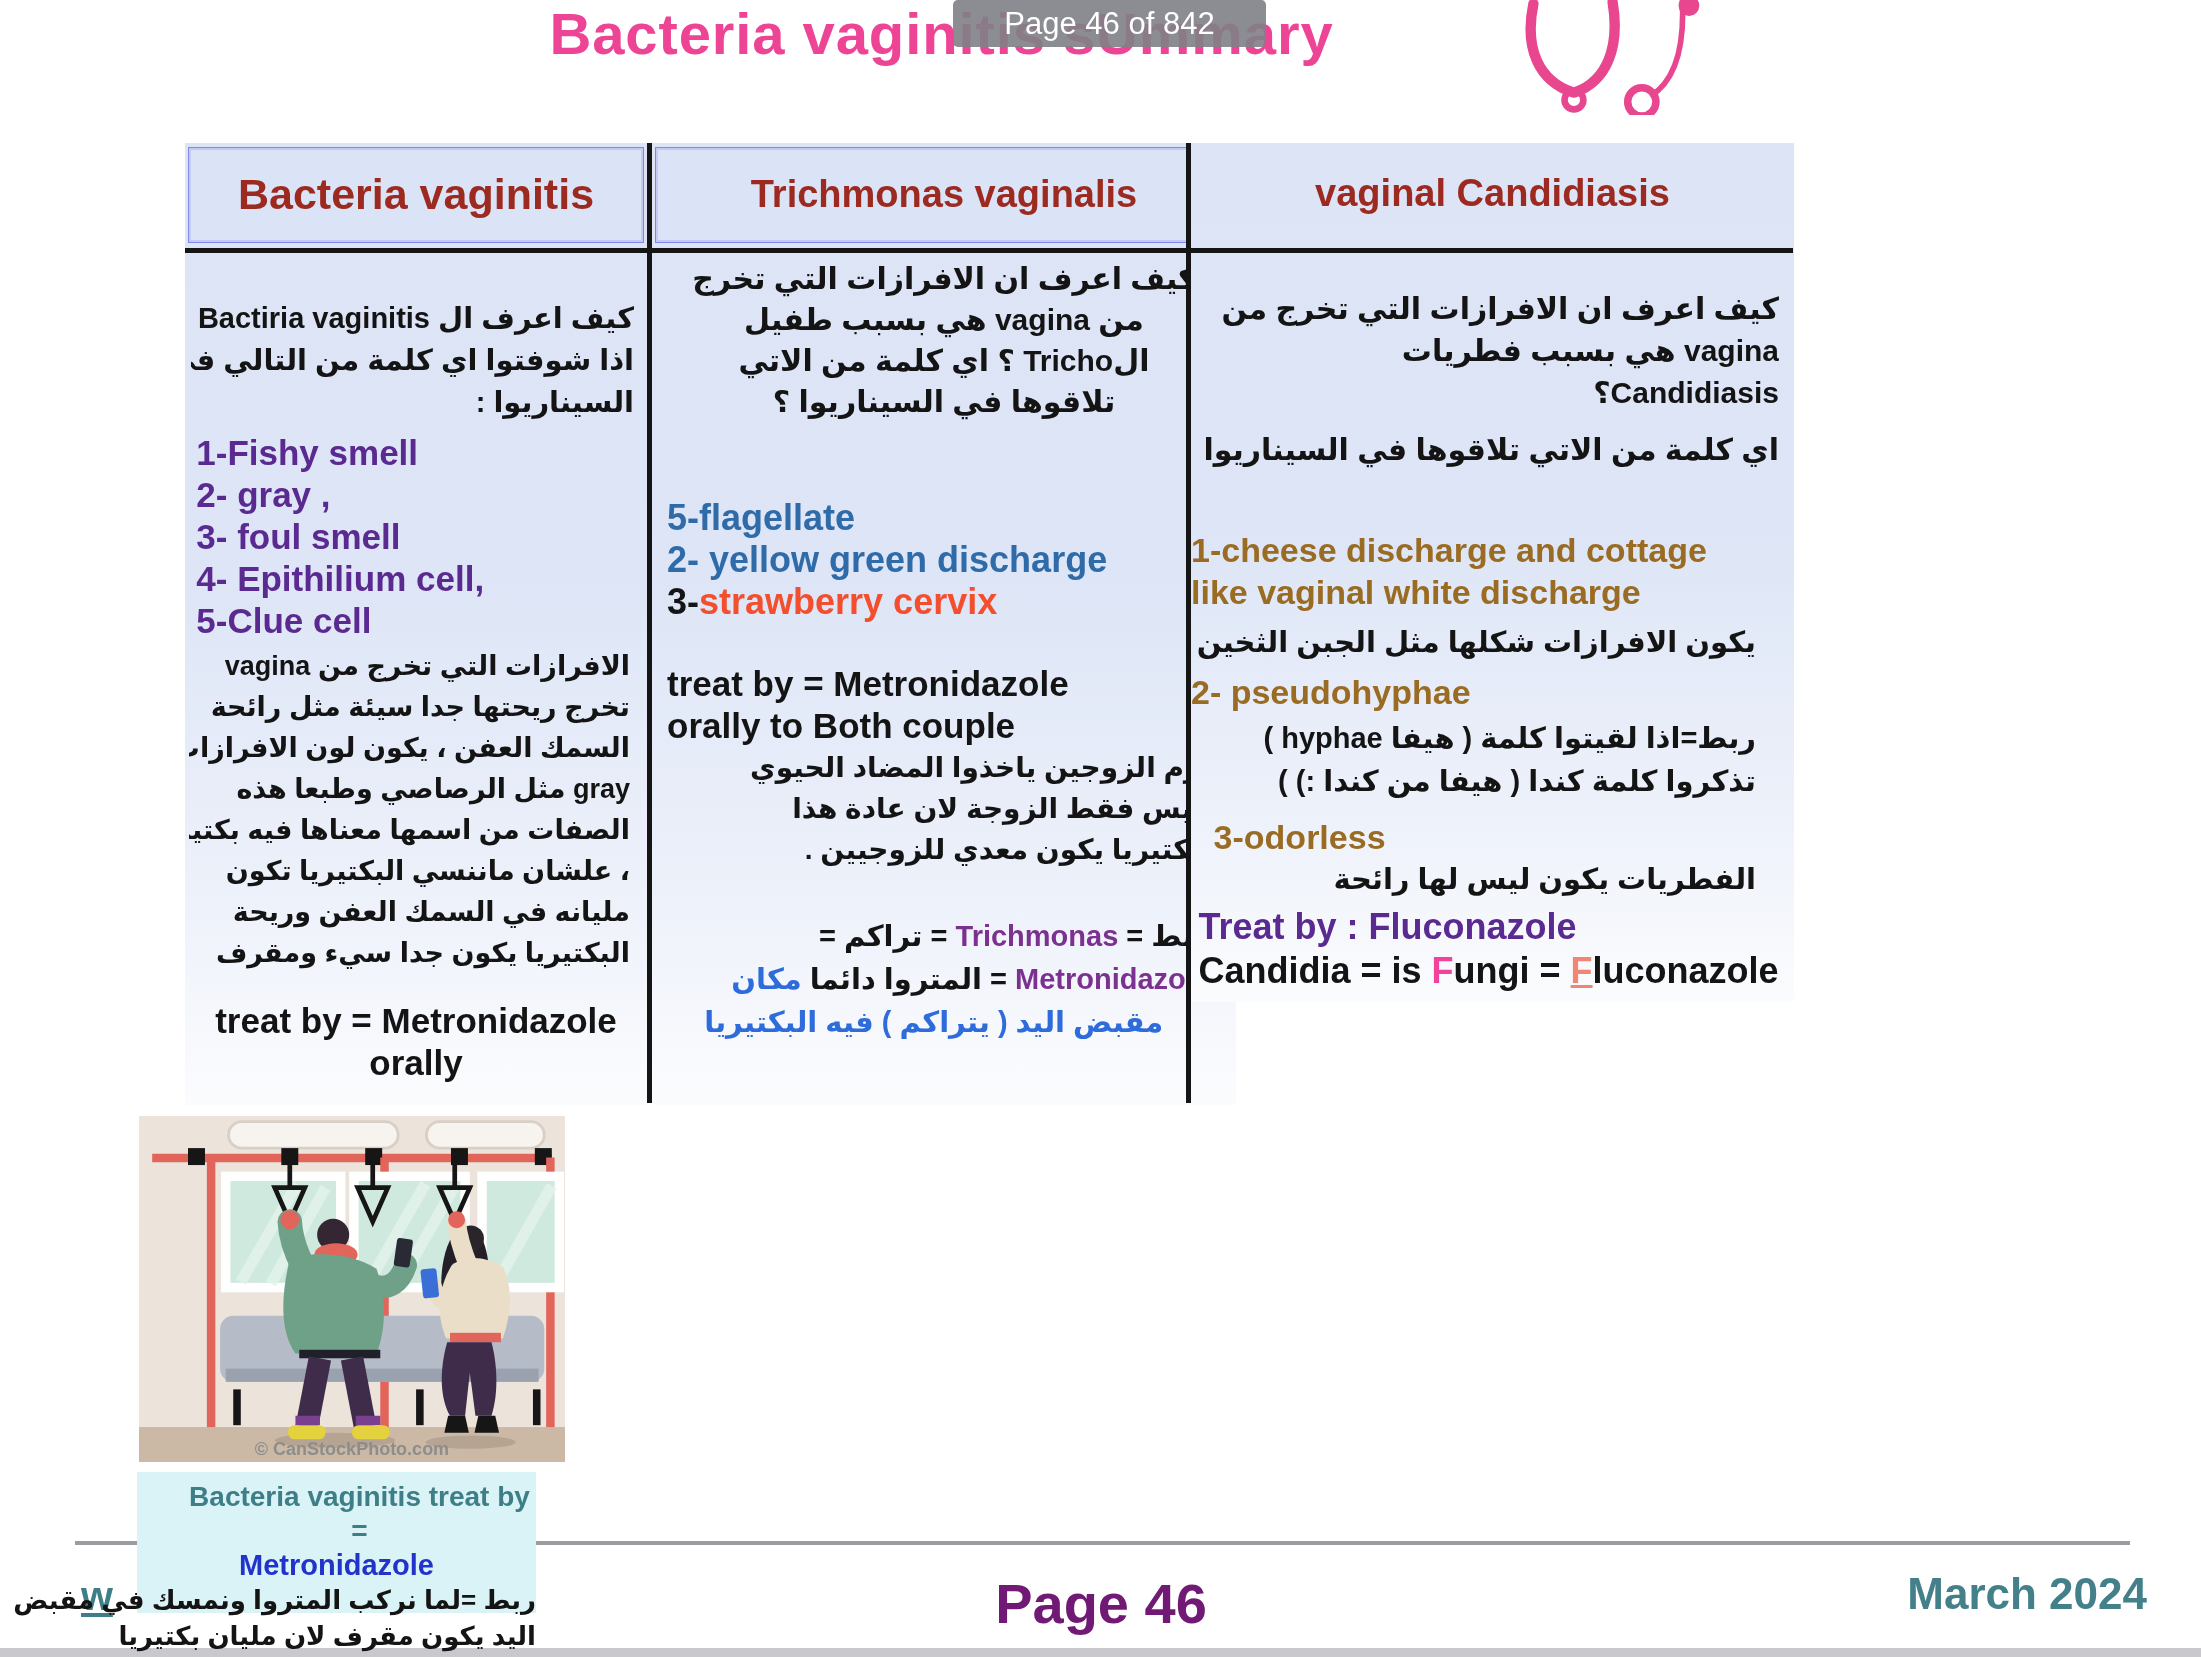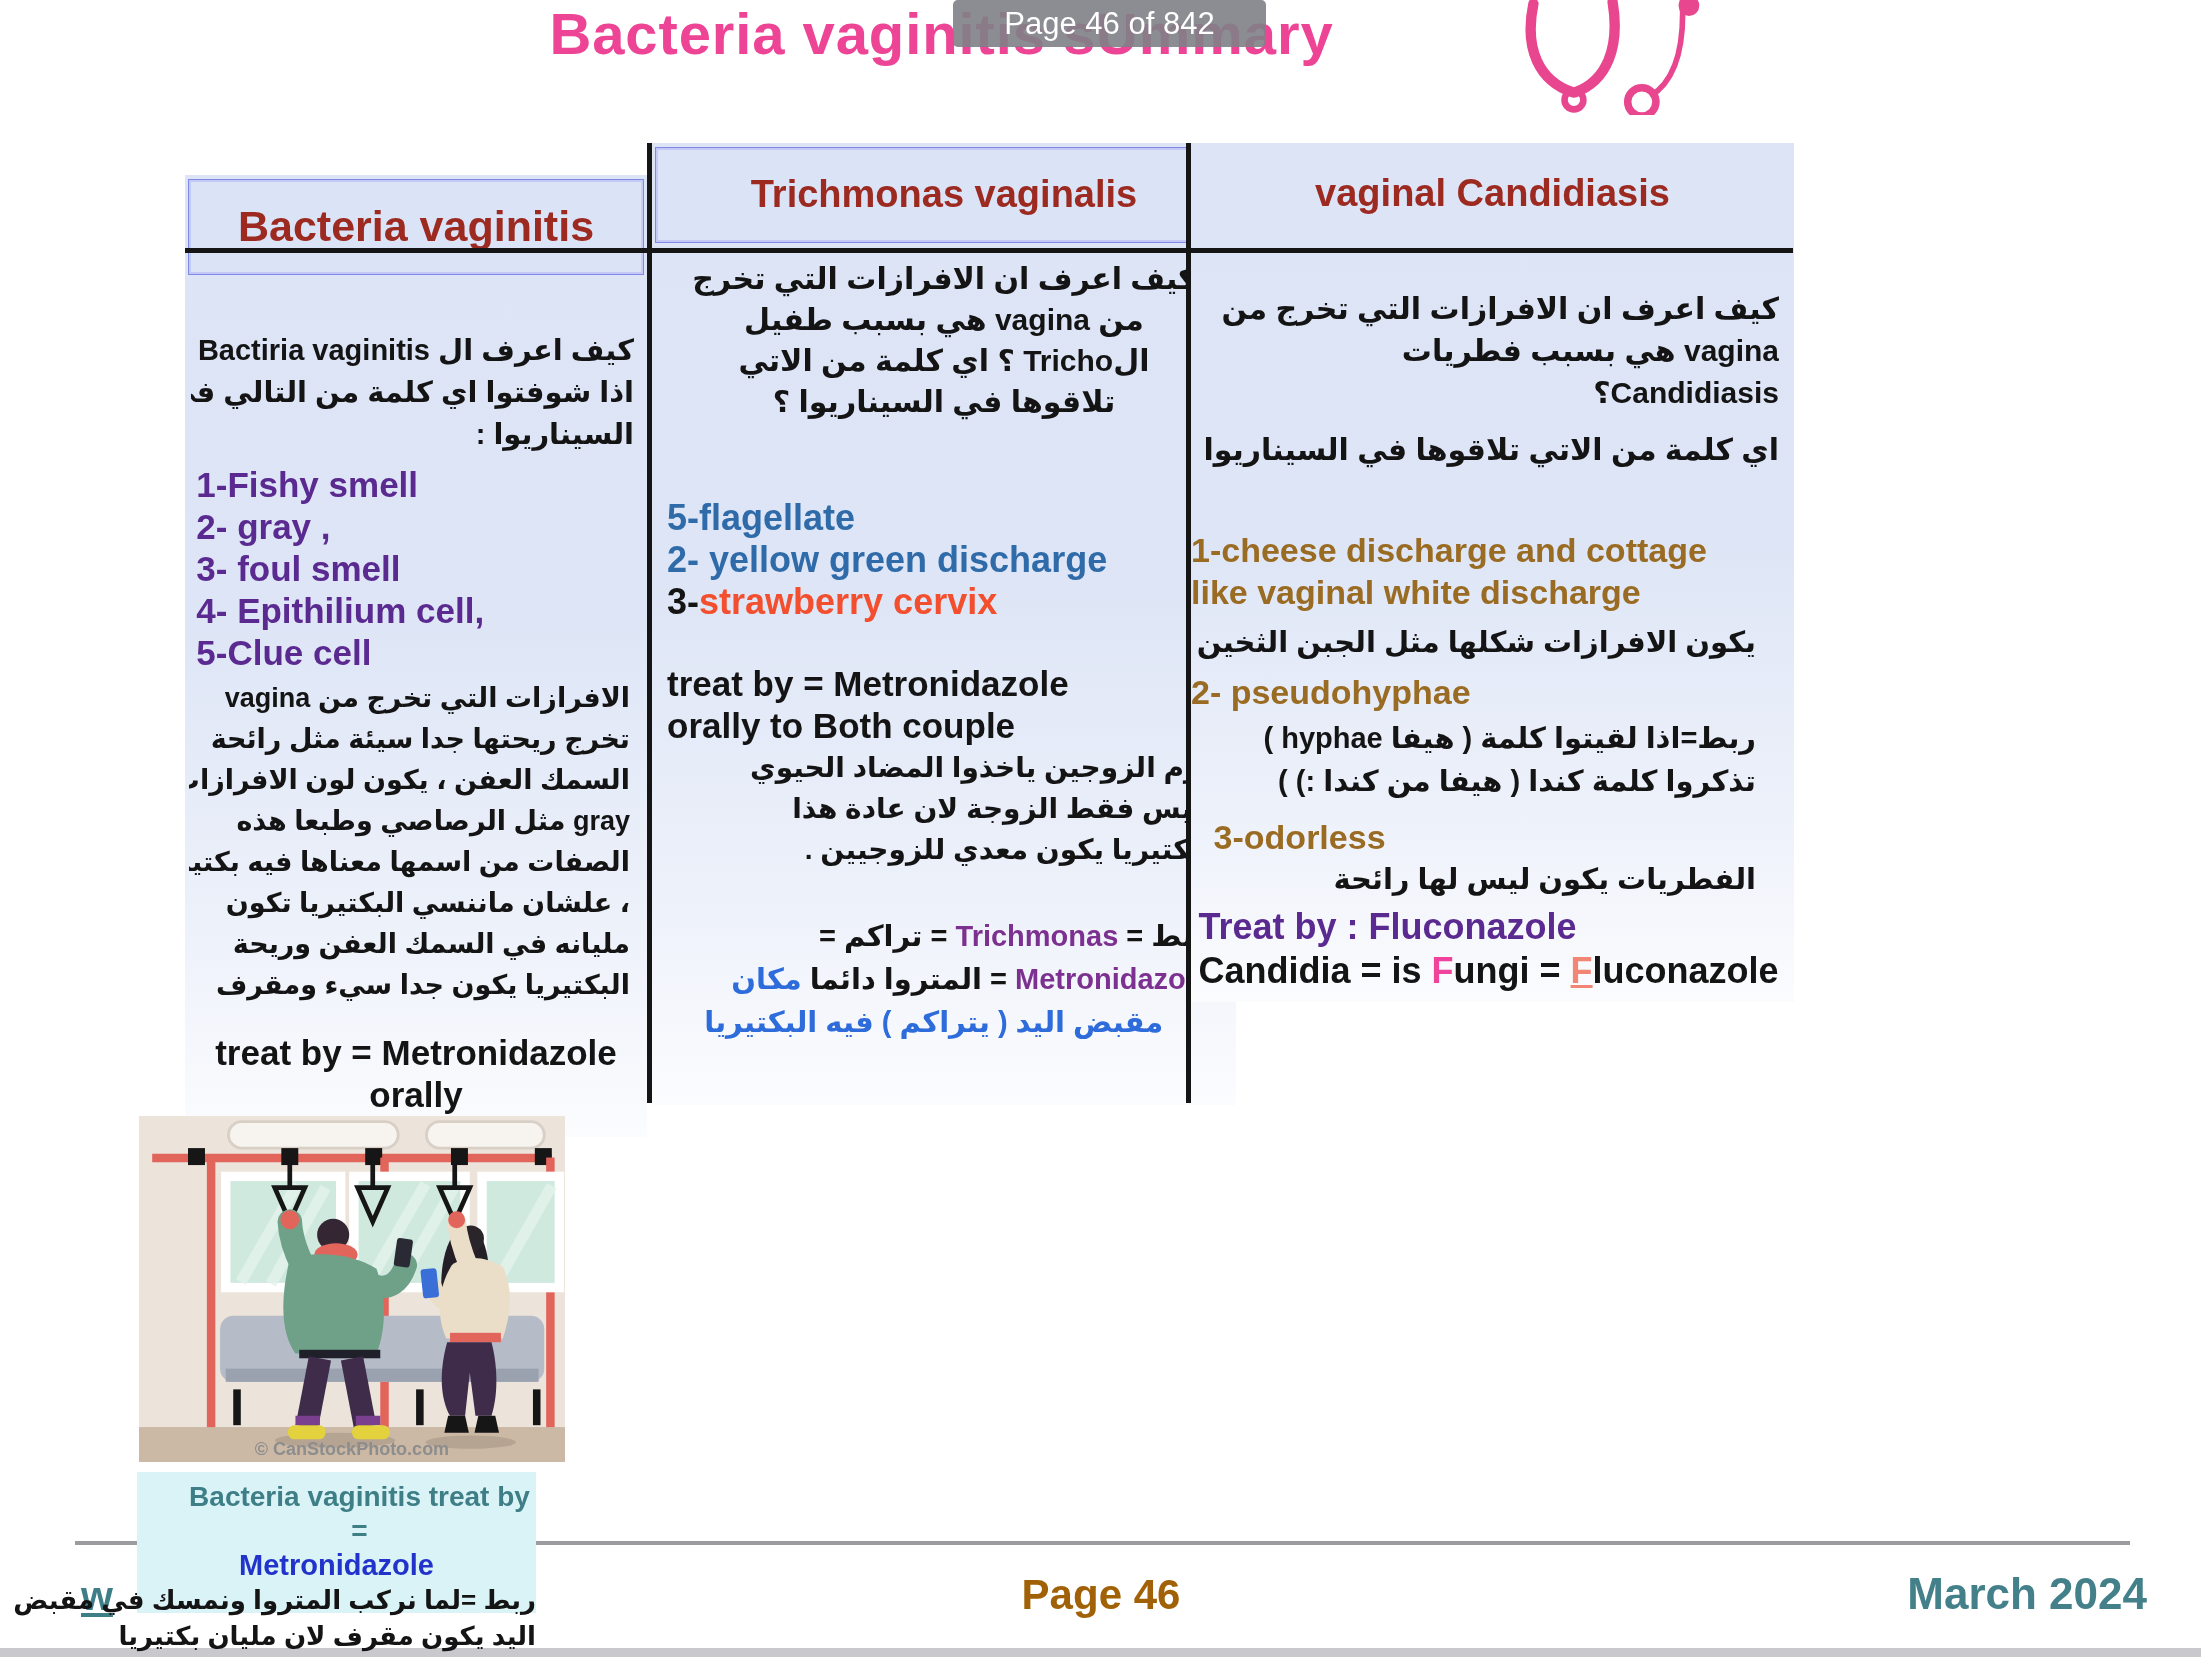--- a/index.html
+++ b/index.html
@@ -11,21 +11,21 @@
               background:rgba(128,129,134,.9);color:#ffffff;font-size:31px;
               display:flex;align-items:center;justify-content:center;border-radius:4.7px;}
   .main-title{position:absolute;left:273px;top:0px;width:1337px;margin:0;text-align:center;
               font-size:58px;font-weight:bold;color:#ee4496;letter-spacing:0.9px;z-index:2;}
   .steth{position:absolute;left:1507px;top:0;z-index:3;}
 
   
   .table-wrap{position:absolute;left:185px;top:143px;width:1608px;height:962px;}
   .col{position:absolute;top:0;}
   .colbg{background:linear-gradient(180deg,#dce4f6 0%,#dde5f6 45%,#edf1fa 78%,#fbfcfe 100%);}
-  .col1{left:0;width:462px;height:962px;margin-top:32px;}
+  .col1{left:0;width:462px;height:962px;}
   .col2{left:467px;width:584px;height:962px;}
   .col3{left:1006px;width:603px;height:859px;}
   .vdiv{position:absolute;top:0;width:4.7px;height:960px;background:#151515;z-index:3;}
   .vdiv1{left:462px;} .vdiv2{left:1001px;}
   .hline{position:absolute;left:0;top:105px;width:1608px;height:4.7px;background:#151515;z-index:3;}
 
   .hdrbox{position:absolute;left:2.8px;top:3.8px;right:2.8px;height:94px;
           display:flex;align-items:center;justify-content:center;
           color:#9c2a20;font-weight:bold;}
   .hdr-border{border:1.9px solid #7f89e6;box-shadow:inset 0 0 0 1.9px #c3c9f4;background:#dbe3f6;}
@@ -82,22 +82,22 @@
   .caption{position:absolute;left:137px;top:1472px;width:399px;height:141px;background:#d9f3f7;
            z-index:5;text-align:center;padding-top:7.5px;box-sizing:border-box;}
   .cap-en{color:#3e7e86;font-weight:bold;font-size:28px;line-height:34px;margin-left:46px;}
   .cap-drug{color:#2233cc;font-weight:bold;font-size:29px;line-height:34px;}
   .cap-ar{direction:rtl;color:#141414;font-weight:bold;font-size:26px;line-height:36px;white-space:nowrap;}
 
   
   .foot-rule{position:absolute;left:75px;top:1541px;width:2055px;height:3.8px;background:#9b9ba0;z-index:1;}
   .w-link{position:absolute;left:81px;top:1573px;font-size:41px;font-weight:bold;color:#3e7e86;
           text-decoration:underline;z-index:3;}
-  .page-num{position:absolute;left:0;right:0;top:1571px;text-align:center;font-size:42px;
-            font-weight:bold;color:#a16207;z-index:2;}
+  .page-num{position:absolute;left:0;right:0;top:1571px;text-align:center;font-size:56px;
+            font-weight:bold;color:#701a75;z-index:2;}
   .date-label{position:absolute;right:55px;top:1569px;font-size:44px;font-weight:bold;color:#44808a;z-index:2;}
   .bottom-bar{position:absolute;left:0;bottom:0;width:100%;height:9.4px;background:#c9c9cd;}
 </style>
 </head>
 <body>
 
 <div class="page">
 
   <div class="page-badge">
     <span>Page 46 of 842</span>

